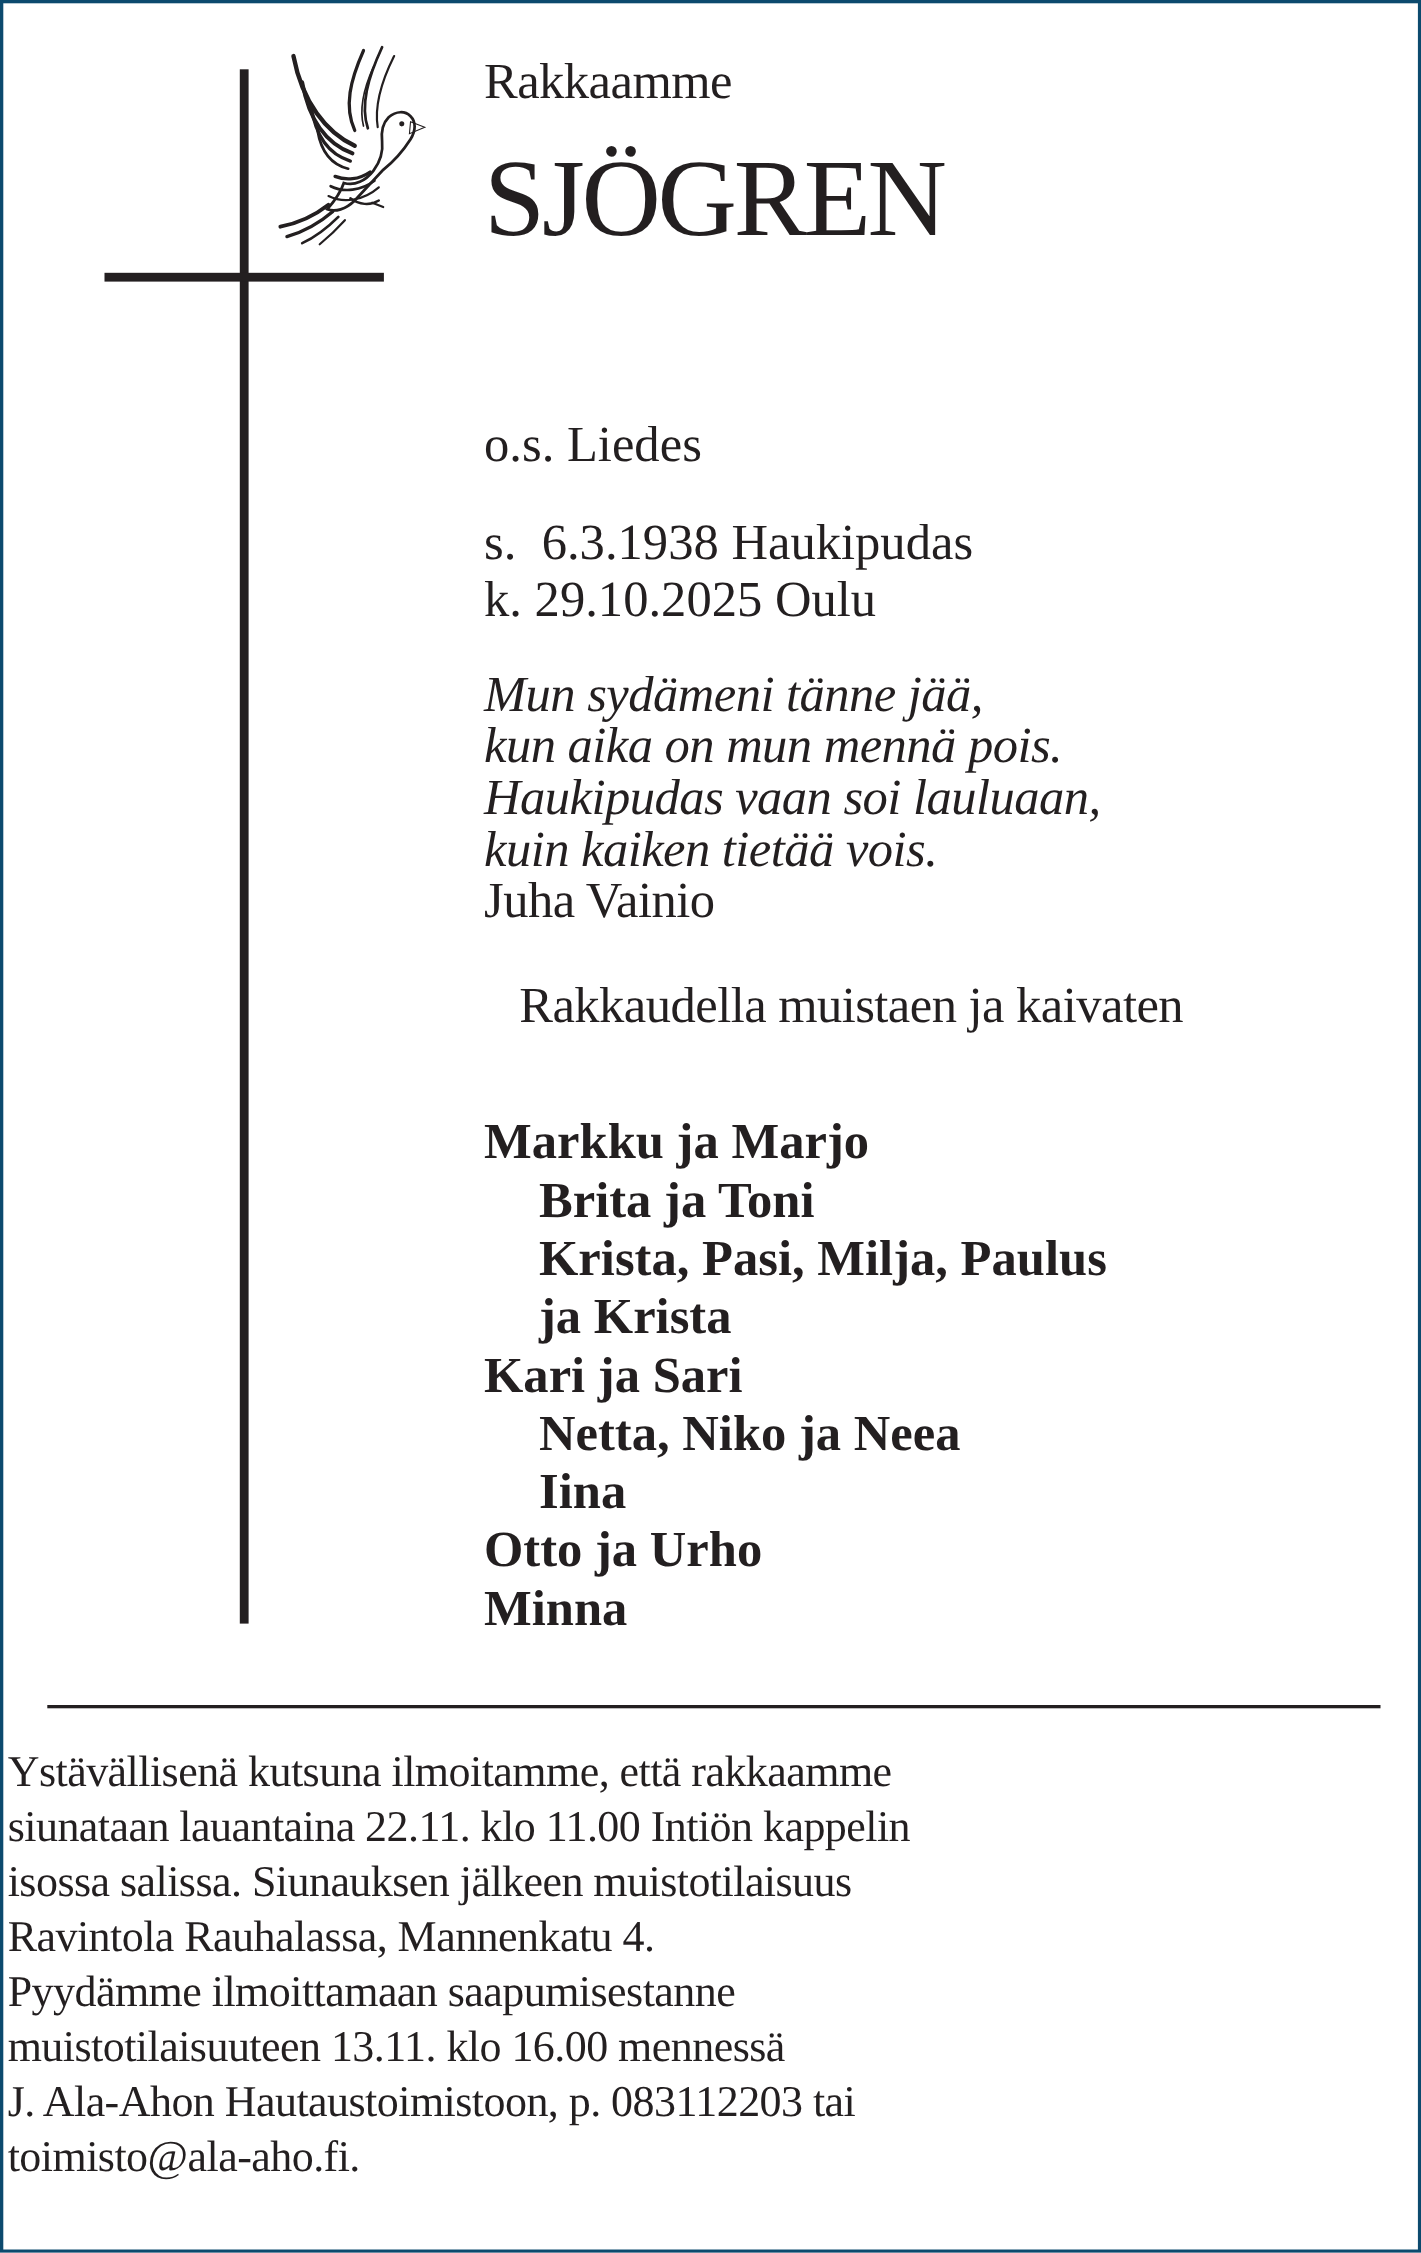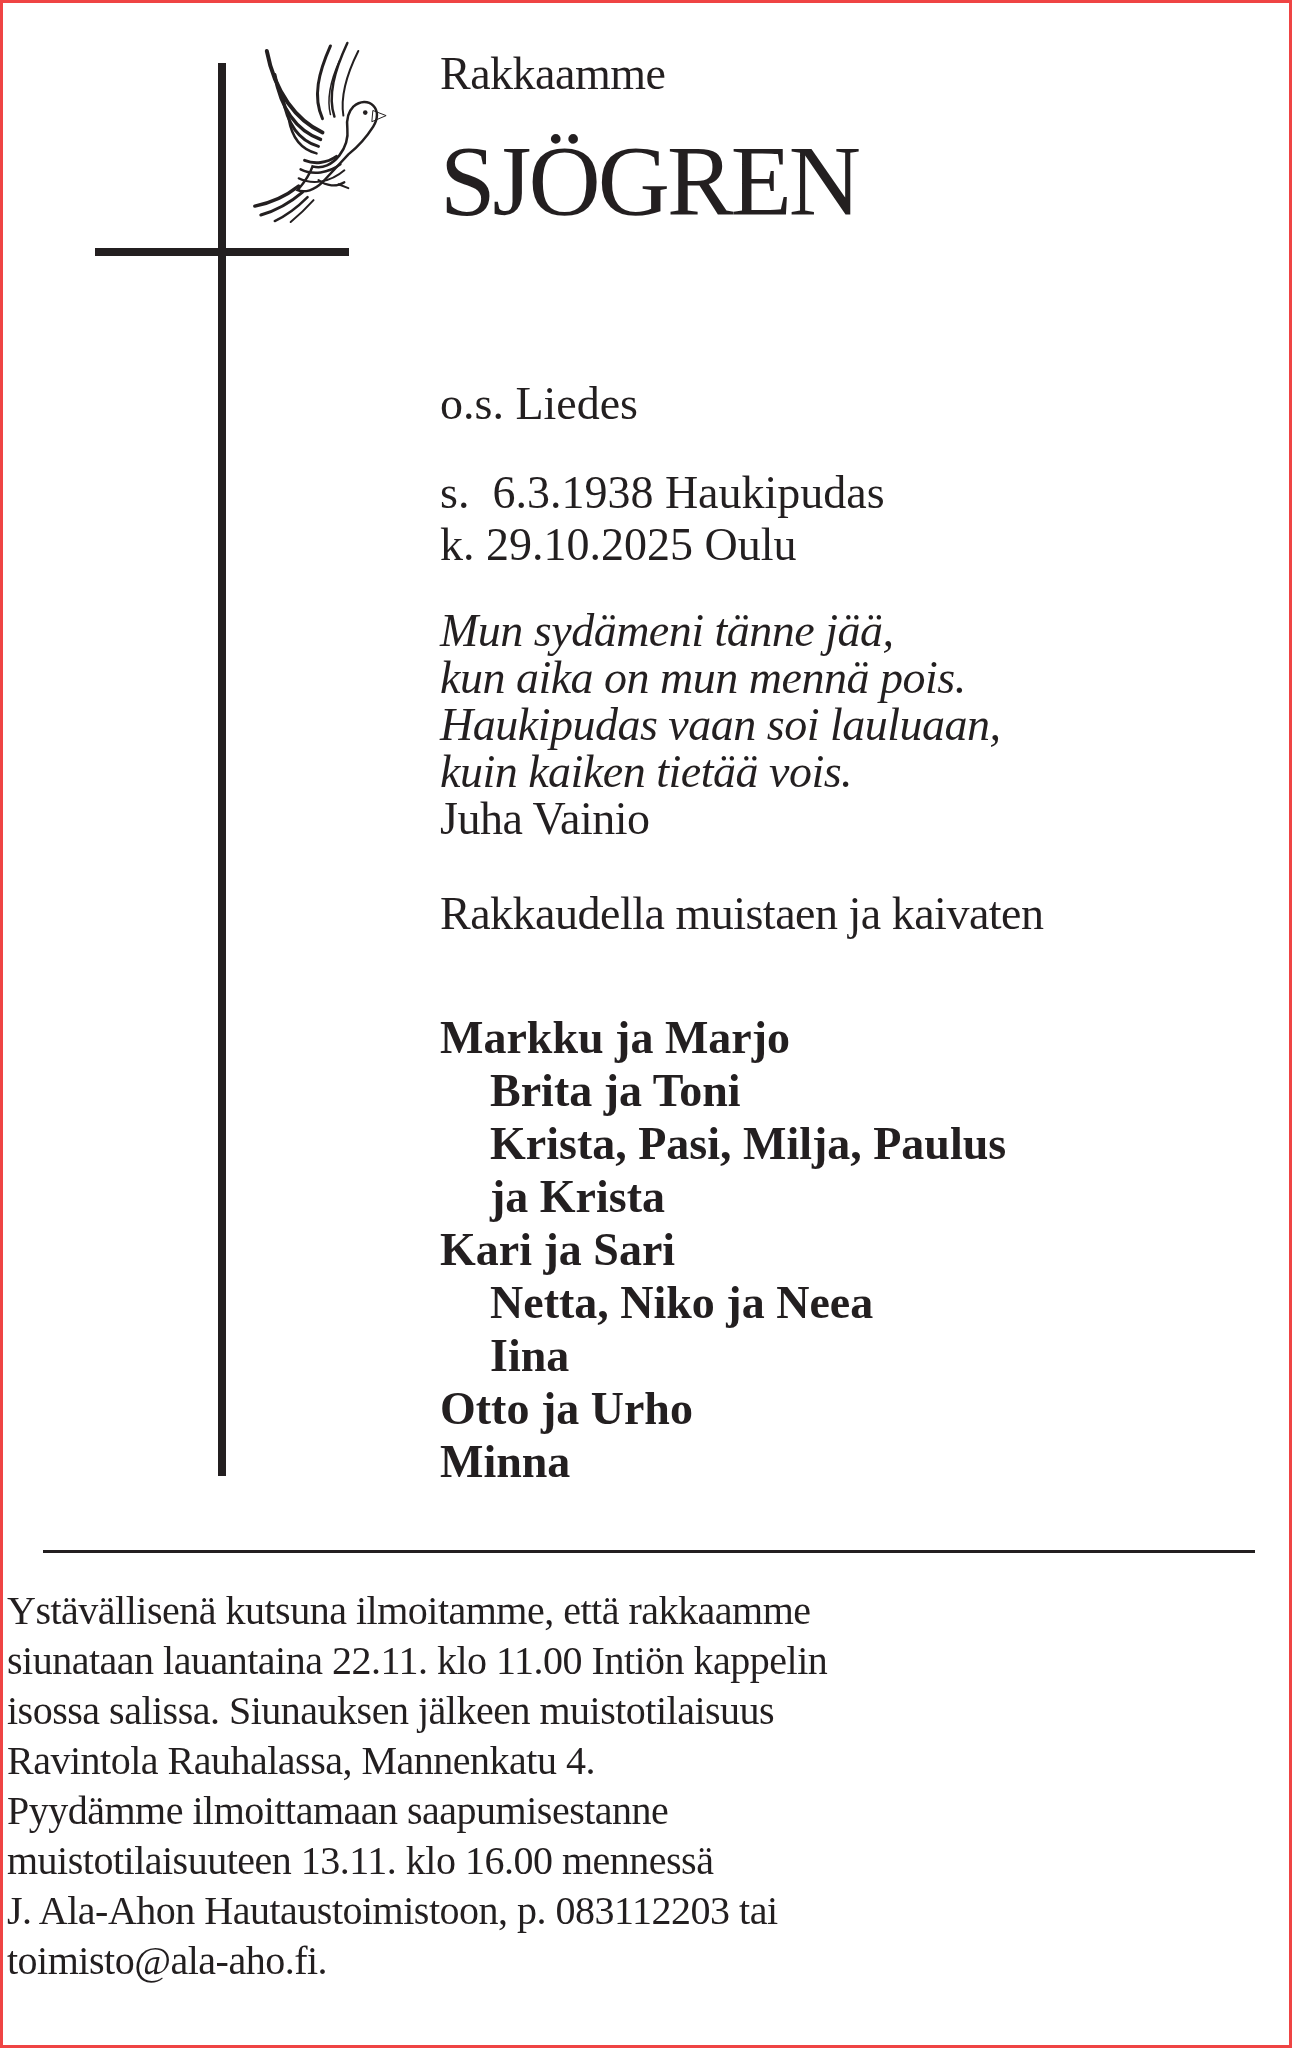--- a/index.html
+++ b/index.html
@@ -1,20 +1,20 @@
 <!DOCTYPE html>
 <html><head>
 <meta charset="utf-8">
 <style>
   html,body{margin:0;padding:0;background:#e8e8e8;}
   .page{
     position:relative;
     width:1292px;height:2048px;
     background:#ffffff;
-    border:3px solid #ef4444;
+    border:3px solid #0c4a6e;
     box-sizing:border-box;
     font-family:"Liberation Serif", serif;
     color:#231f20;
     overflow:hidden;
   }
   
   .cross-v{position:absolute;left:215px;top:60px;width:8px;height:1413px;background:#231f20;}
   .cross-h{position:absolute;left:92px;top:245px;width:254px;height:8px;background:#231f20;}
   
   .dove{position:absolute;left:248px;top:38px;width:138px;height:184px;}
@@ -22,21 +22,21 @@
   
   .col{position:absolute;left:437px;white-space:nowrap;}
   .kicker{top:48px;font-size:46px;line-height:46px;letter-spacing:-0.5px;}
   .name{top:122px;margin:0;font-weight:normal;font-size:100px;line-height:112px;letter-spacing:-3px;}
   .name .name-line{display:block;}
   .maiden{top:378px;font-size:46px;line-height:46px;}
   .dates{top:464px;font-size:46px;line-height:52px;}
   .dates-line{white-space:pre;}
   .verse{top:604px;font-size:46px;line-height:47px;font-style:italic;letter-spacing:-0.5px;}
   .verse-attribution{font-style:normal;}
-  .remembrance{top:888px;font-size:46px;line-height:46px;letter-spacing:-0.5px;}
+  .remembrance{top:888px;font-size:46px;line-height:46px;letter-spacing:-0.5px;margin-left:32px;}
   .mourners{top:992px;font-size:46px;line-height:53px;font-weight:bold;margin-top:16px;}
   .mourner.lvl1{padding-left:50px;}
   
   .divider{position:absolute;left:40px;top:1547px;width:1212px;height:3px;background:#231f20;}
   .announcement{
     position:absolute;left:4px;top:1583px;width:1252px;
     font-size:40px;line-height:50px;letter-spacing:-0.5px;
   }
   .ann-line{white-space:nowrap;}
 </style>

